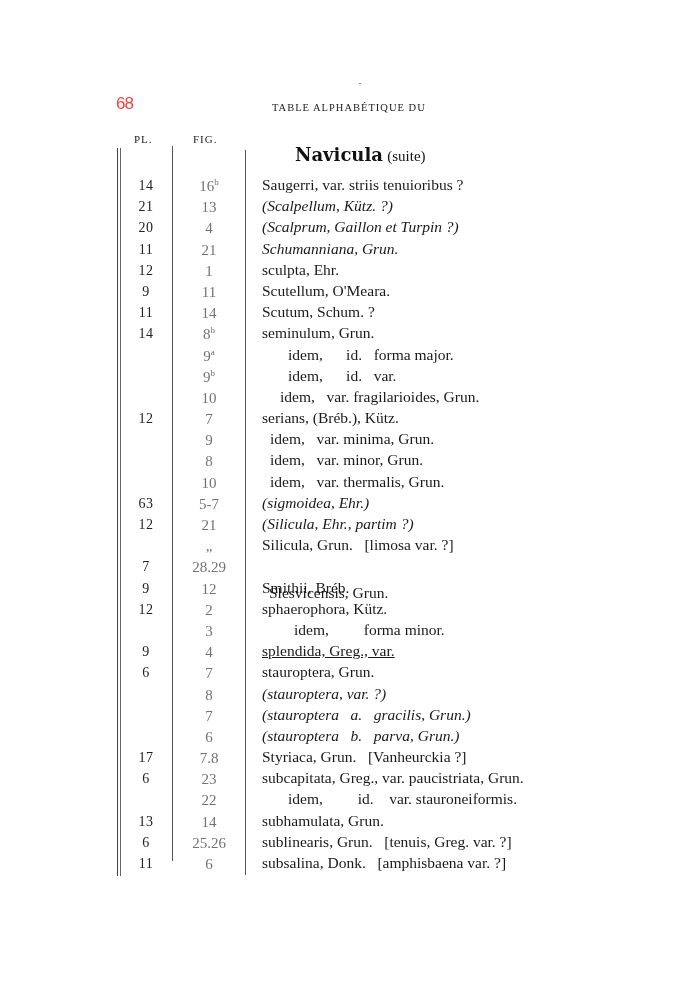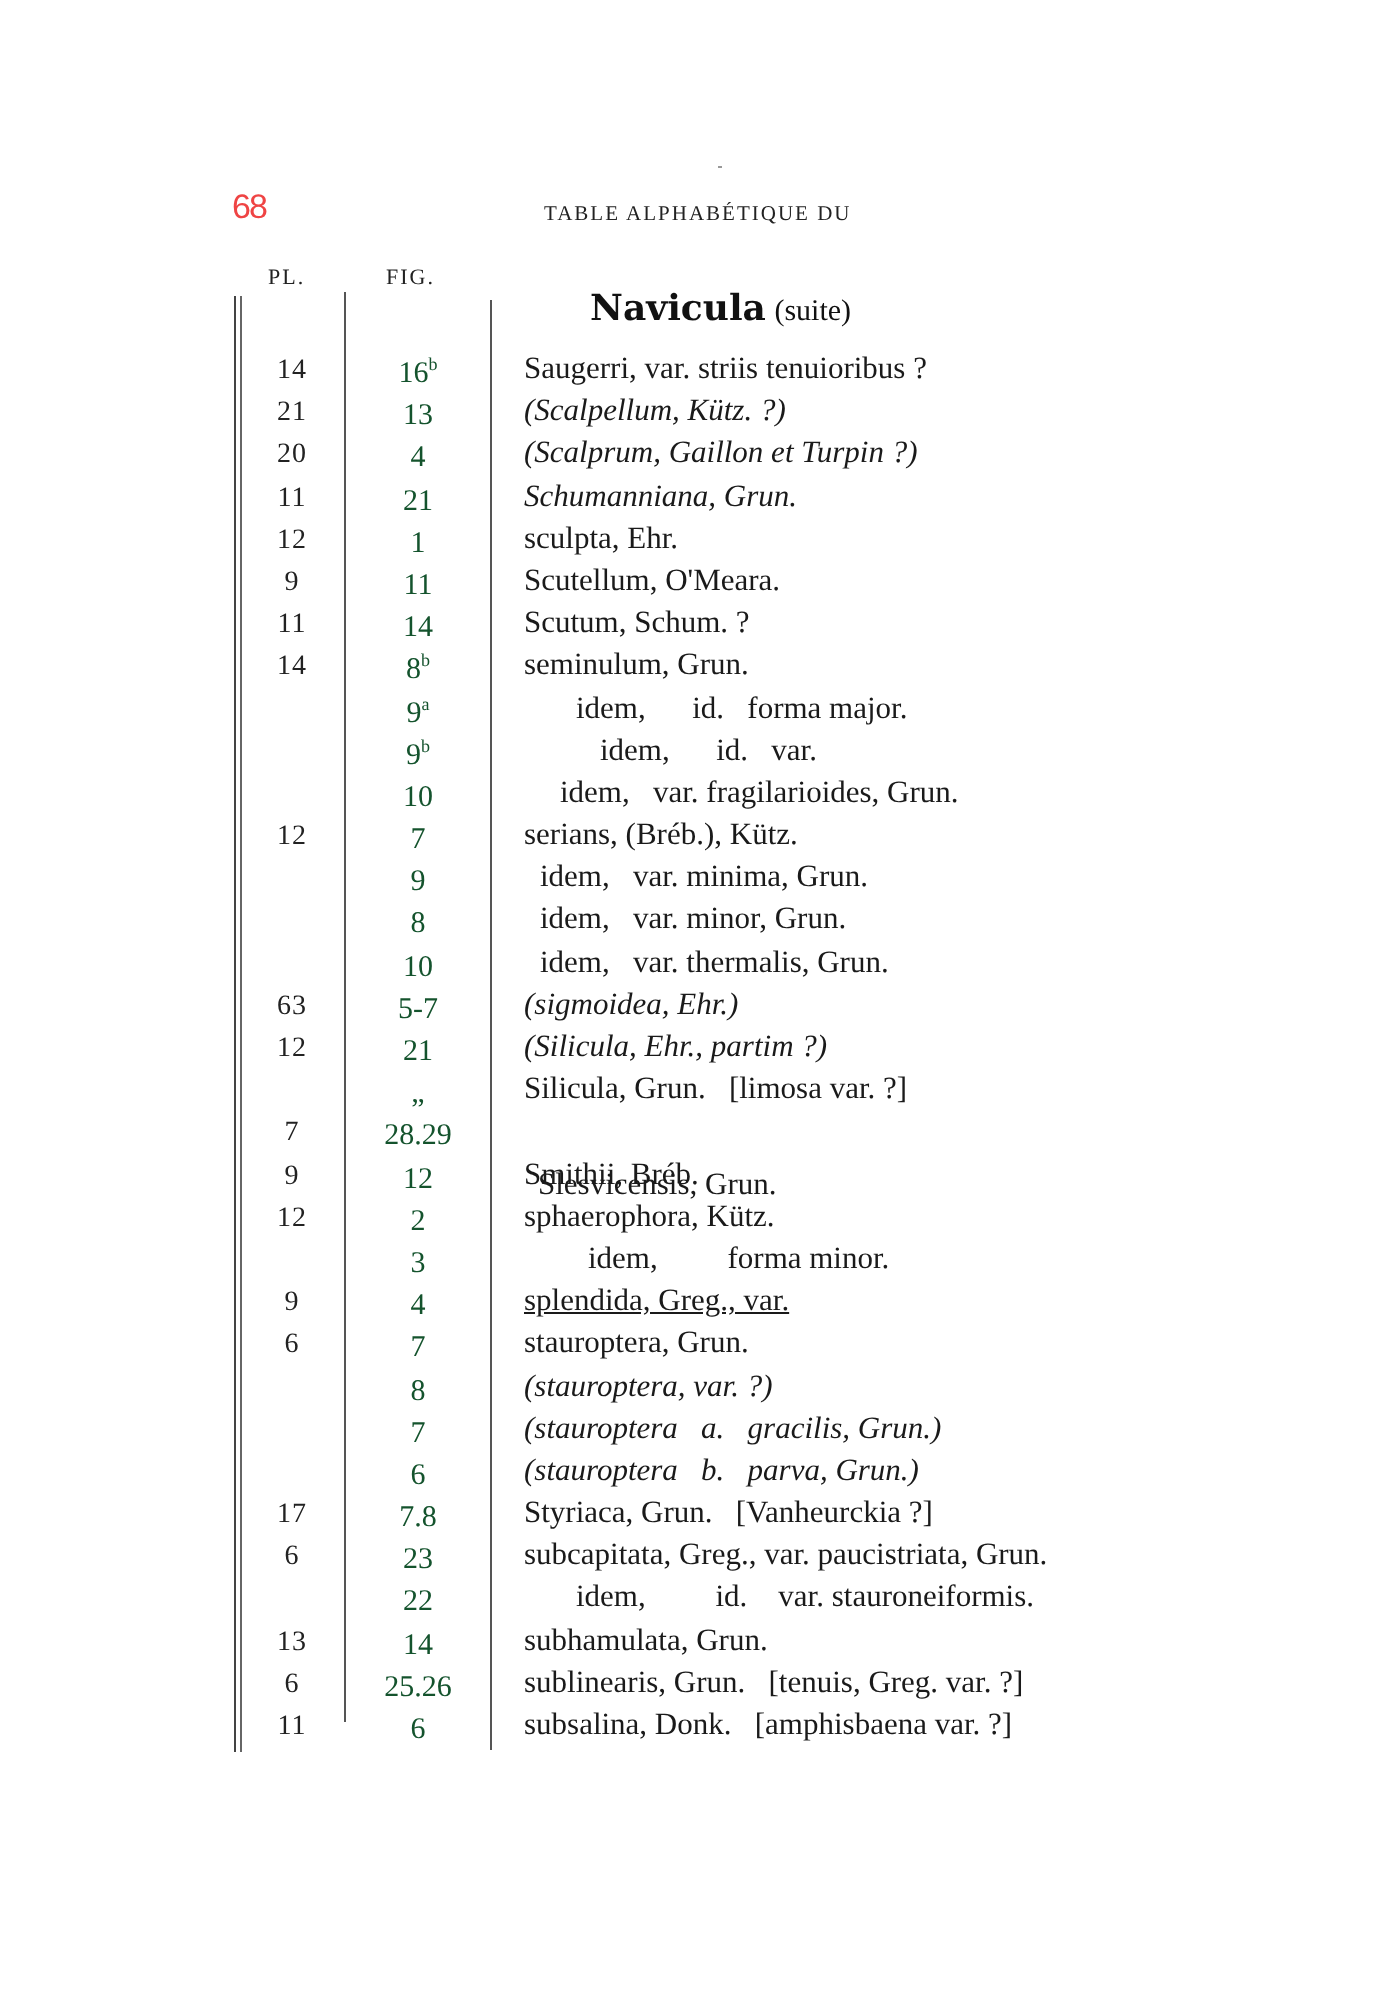--- a/index.html
+++ b/index.html
@@ -42,21 +42,21 @@
 
   .rows { position: absolute; left: 0; top: 176px; width: 700px; }
   .row { position: relative; height: 21.2px; }
   .row .pl {
     position: absolute; left: 122px; width: 48px; text-align: center;
     font-family: "Liberation Serif", serif; font-size: 14px; top: 2px;
     font-variant: small-caps; letter-spacing: 0.5px; color: #222;
   }
   .row .fig {
     position: absolute; left: 175px; width: 68px; text-align: center;
-    font-family: "Liberation Serif", serif; font-size: 15px; top: 1px; color: #14532d;
+    font-family: "Liberation Serif", serif; font-size: 15px; top: 1px; color: #737373;
   }
   .row .fig sup { font-size: 9px; vertical-align: 6px; }
   .row .txt {
     position: absolute; left: 262px; white-space: pre;
     font-family: "Liberation Serif", serif; font-size: 15.5px; top: 0px; color: #1a1a1a;
   }
   .row .txt i { font-style: italic; }
 </style>
 </head>
 <body>
@@ -120,21 +120,21 @@
       <div class="txt" style="left: 262px;"><span>seminulum, Grun.</span></div>
     </div>
     <div class="row">
       <div class="pl"></div>
       <div class="fig"><span>9</span><sup>a</sup></div>
       <div class="txt" style="left: 288px;"><span>idem,      id.   forma major.</span></div>
     </div>
     <div class="row">
       <div class="pl"></div>
       <div class="fig"><span>9</span><sup>b</sup></div>
-      <div class="txt" style="left: 300px;"><span>idem,      id.   var.</span></div>
+      <div class="txt" style="left: 288px;"><span>idem,      id.   var.</span></div>
     </div>
     <div class="row">
       <div class="pl"></div>
       <div class="fig"><span>10</span><sup></sup></div>
       <div class="txt" style="left: 280px;"><span>idem,   var. fragilarioides, Grun.</span></div>
     </div>
     <div class="row">
       <div class="pl">12</div>
       <div class="fig"><span>7</span><sup></sup></div>
       <div class="txt" style="left: 262px;"><span>serians, (Bréb.), Kütz.</span></div>

